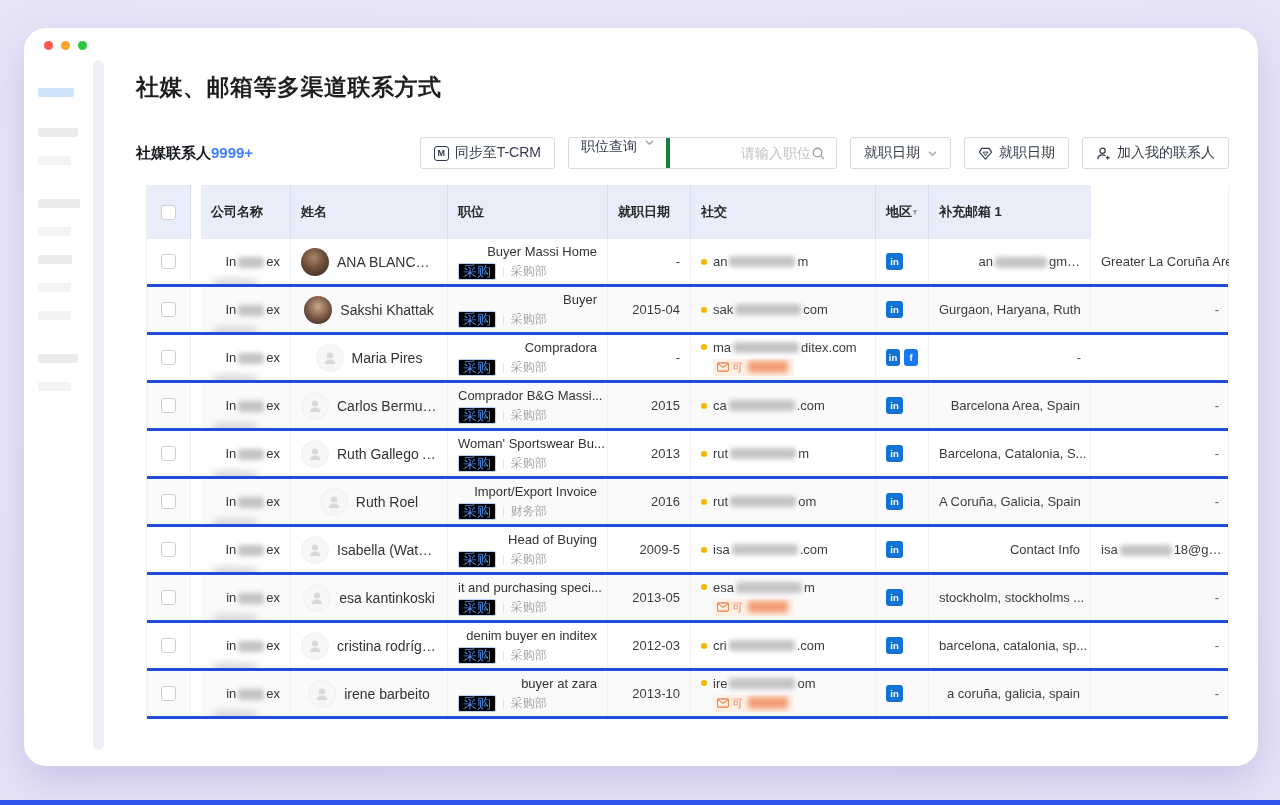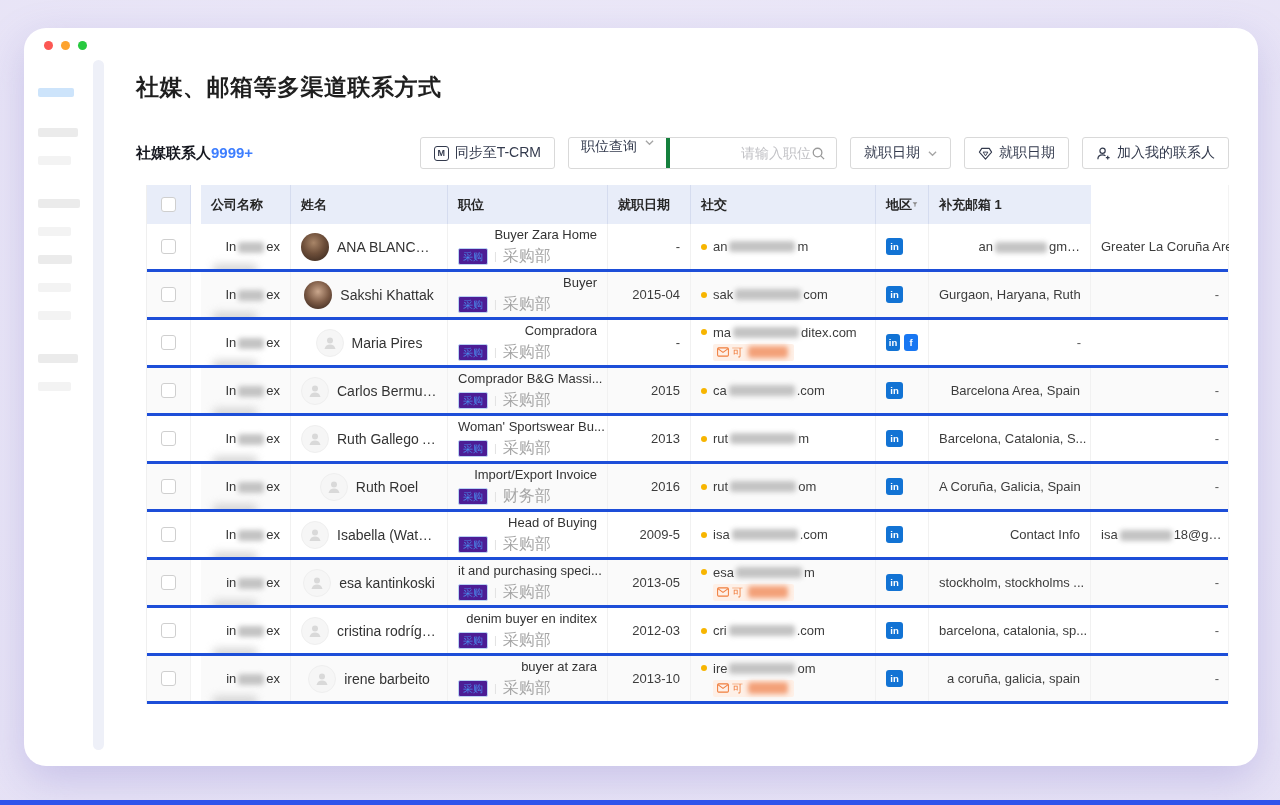--- a/index.html
+++ b/index.html
@@ -42,21 +42,21 @@
   .sg-dd { display:flex; align-items:flex-start; gap:6px; padding:0 12px; height:100%; border-right:4px solid #15803d; font-size:14px; color:#333a4d; cursor:pointer; }
   .sg-input { display:flex; align-items:center; height:100%; padding:0 10px 0 12px; width:166px; }
   .sg-input input { border:none; outline:none; flex:1; font-size:14px; color:#15803d; width:110px; font-family:inherit;text-align:right; }
   .sg-input input::placeholder { color:#c2c2c6; }
   .icon-sq { width:15px; height:15px; border:1.4px solid #333a4d; border-radius:3px; font-size:9px; font-weight:bold;
     display:flex; align-items:center; justify-content:center; color:#333a4d; }
 
   
   .tbl { margin-top:16px; margin-left:10px; width:1083px; border-left:1px solid #efefef; border-right:1px solid #f3f3f3; }
   .thead, .trow { display:grid; grid-template-columns:44px 10px 90px 157px 160px 83px 185px 53px 162px 138px; }
-  .thead { height:39px; }
+  .thead { height:54px; }
   .thead .hcell { background:#e8edf9; display:flex; align-items:center; padding:0 10px; font-size:13px; font-weight:bold;
     color:#262626; border-right:1px solid #d5dcef; white-space:nowrap; overflow:hidden; }
   .thead .hcell:last-child { border-right:none; }
   .thead .h-gap { background:#fff; border-right:none; padding:0; }
   .h-cb { justify-content:center; padding:0 !important; }
   .checkbox { width:15px; height:15px; border:1px solid #cfcfcf; border-radius:3px; background:#fff; display:inline-block; }
 
   .trow { height:48px; border-bottom:3px solid #1d4ed8; background:#fff;text-align:right; }
   .trow:nth-child(even) { background:#fafafa; }
   .cell { display:flex; flex-direction:column; justify-content:center; padding:0 10px; font-size:13px; color:#333;
@@ -78,24 +78,24 @@
   .avatar { width:28px; height:28px; border-radius:50%; flex:0 0 28px; background:#f6f6f6; border:1px solid #efefef;
     display:flex; align-items:center; justify-content:center; overflow:hidden; }
   .avatar svg { display:none; }
   .avatar-generic svg { display:block; }
   .avatar-photo1 { background:radial-gradient(circle at 45% 35%, #a88568 0%, #6e4f3a 45%, #31221a 100%); border:none; }
   .avatar-photo2 { background:radial-gradient(circle at 50% 38%, #caa78d 0%, #7c5a45 50%, #2e1f18 100%); border:none; }
   .pname { font-size:14px; color:#333; overflow:hidden; text-overflow:ellipsis; }
 
   .pos-title { font-size:13px; color:#333; line-height:16px; }
   .pos-sub { display:flex; align-items:center; gap:6px; margin-top:3px; }
-  .tag { font-size:10px; color:#4a87e8; border:1px solid #b9d2f4; background:#4c1d95; border-radius:2px;
+  .tag { font-size:14px; color:#4a87e8; border:1px solid #b9d2f4; background:#000000; border-radius:2px;
     padding:0 4px; line-height:15px; }
   .sep { color:#e0e0e0; font-size:11px; }
-  .dept { font-size:16px; color:#a6a6a6; }
+  .dept { font-size:12px; color:#a6a6a6; }
 
   .email-line { display:flex; align-items:center; color:#3c3c3c; }
   .dot { width:6px; height:6px; border-radius:50%; background:#f7b500; margin-right:6px; flex:0 0 6px; }
   .reach-badge { display:inline-flex; align-items:center; gap:3px; margin-top:4px; margin-left:12px;
     background:#fef0e7; border-radius:2px; padding:1px 4px; width:fit-content; font-size:11px; color:#f07d3c; }
   .reach-badge svg { flex:0 0 12px; }
 
   .social-wrap { display:flex; gap:4px; }
   .sicon { width:17px; height:17px; border-radius:3px; color:#fff; font-size:9.5px; font-weight:bold;
     display:inline-flex; align-items:center; justify-content:center; cursor:pointer; }
@@ -214,21 +214,21 @@
       <span class="company-line"><span>In</span><span class="blur-txt w-co"></span><span>ex</span></span>
       <span class="company-smudge"></span>
     </div>
     <div class="cell c-name">
       <span class="avatar avatar-photo1">
         
       </span>
       <span class="pname">ANA BLANCO REY</span>
     </div>
     <div class="cell">
-      <span class="pos-title">Buyer Zara Home</span>
+      <span class="pos-title">Buyer Massi Home</span>
       <span class="pos-sub">
         <span class="tag">采购</span>
         <span class="sep">|</span>
         <span class="dept">采购部</span>
       </span>
     </div>
     <div class="cell c-date">-</div>
     <div class="cell">
       <span class="email-line">
         <span class="dot"></span>

